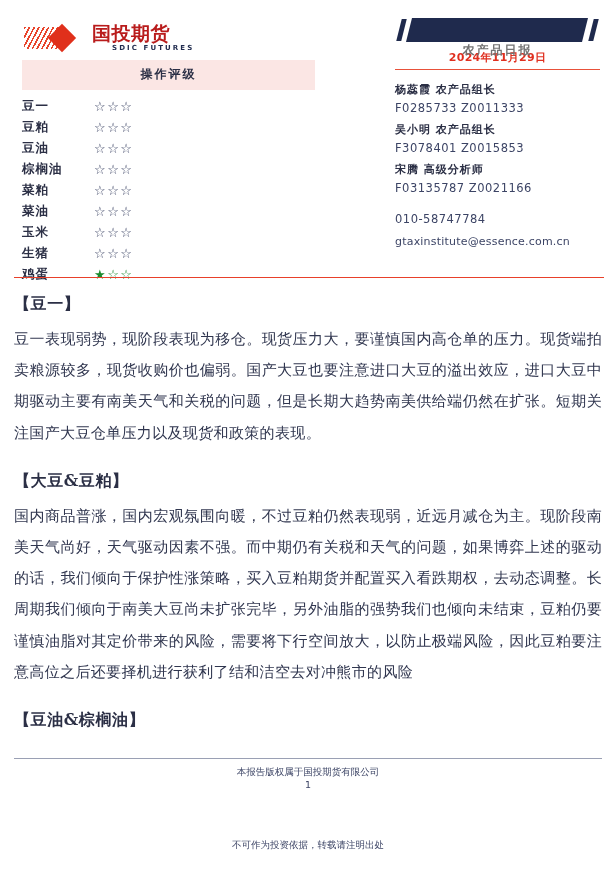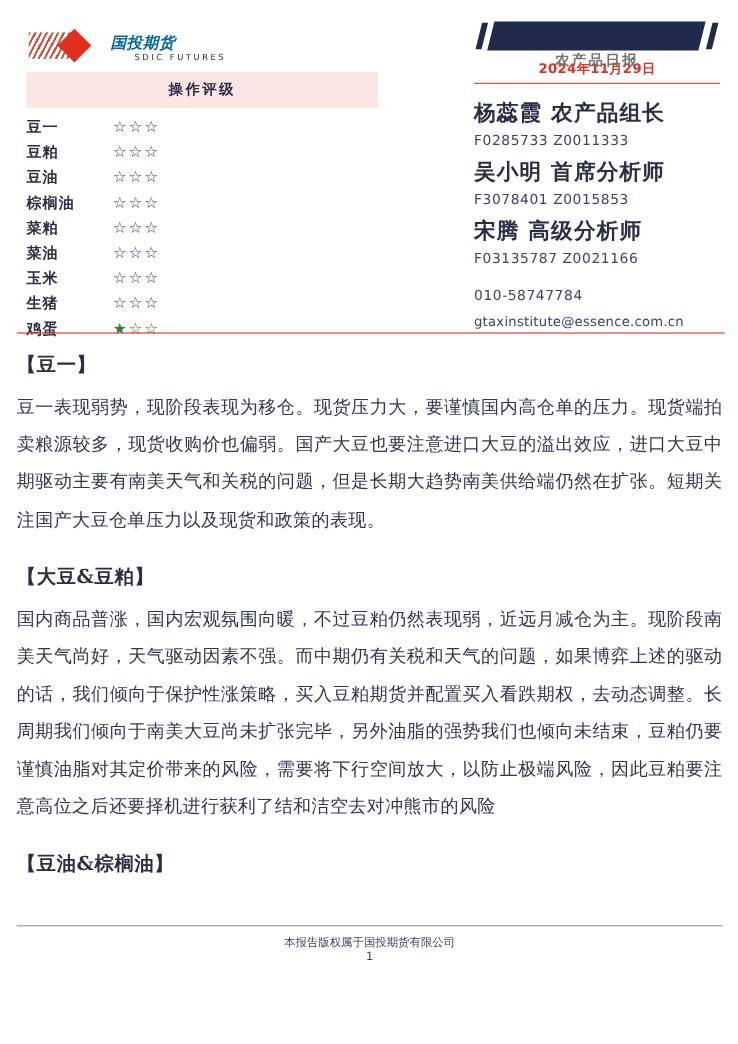--- a/index.html
+++ b/index.html
@@ -62,30 +62,29 @@
     background: #e0301b;
     transform: rotate(45deg);
   }
   .logo-text {
     display: flex;
     flex-direction: column;
     justify-content: flex-end;
     line-height: 1;
   }
   .logo-cn {
-    font-size: 13px;
-    font-weight: bold;
-    color: #0369a1;
+    font-size: 19px;
+    font-weight: bold;
+    color: #b91c1c;
     letter-spacing: 0.5px;
     font-family: "DejaVu Sans", "Liberation Sans", sans-serif;
-    font-style: italic;
   }
   .logo-en {
     font-size: 7px;
-    font-weight: normal;
+    font-weight: bold;
     color: #1f2a4d;
     letter-spacing: 2.1px;
     margin-top: 2px;
     padding-left: 20px;
   }
 
   
   .rating-card {
     position: absolute;
     left: 22px;
@@ -189,21 +188,21 @@
     font-size: 11px;
     font-weight: bold;
     letter-spacing: 0.3px;
     padding-bottom: 4px;
     border-bottom: 1.2px solid #e8513a;
   }
   .contacts {
     margin-top: 12px;
   }
   .contact-name {
-    font-size: 18px;
+    font-size: 11px;
     font-weight: bold;
     color: #2b2f45;
     font-family: "DejaVu Serif", "Liberation Serif", serif;
     letter-spacing: 1px;
     margin-bottom: 4px;
   }
   .contact-code {
     font-size: 11.5px;
     color: #3c4465;
     letter-spacing: 0.5px;
@@ -332,21 +331,21 @@
       <div class="badge-wrap">
         <div class="badge-tick-l"></div>
         <div class="badge"></div>
         <div class="badge-tick-r"></div>
         <div class="badge-label">农产品日报</div>
       </div>
       <div class="date-line">2024年11月29日</div>
       <div class="contacts" id="analyst-list">
           <div class="contact-name">杨蕊霞 农产品组长</div>
           <div class="contact-code">F0285733 Z0011333</div>
-          <div class="contact-name">吴小明 首席分析师</div>
+          <div class="contact-name">吴小明 农产品组长</div>
           <div class="contact-code">F3078401 Z0015853</div>
           <div class="contact-name">宋腾 高级分析师</div>
           <div class="contact-code">F03135787 Z0021166</div>
         </div>
       <div class="contact-gap"></div>
       <div class="contact-phone">010-58747784</div>
       <div class="contact-email">gtaxinstitute@essence.com.cn</div>
     </div>
   </div>
 
@@ -360,15 +359,16 @@
         <div class="section-body">国内商品普涨，国内宏观氛围向暖，不过豆粕仍然表现弱，近远月减仓为主。现阶段南美天气尚好，天气驱动因素不强。而中期仍有关税和天气的问题，如果博弈上述的驱动的话，我们倾向于保护性涨策略，买入豆粕期货并配置买入看跌期权，去动态调整。长周期我们倾向于南美大豆尚未扩张完毕，另外油脂的强势我们也倾向未结束，豆粕仍要谨慎油脂对其定价带来的风险，需要将下行空间放大，以防止极端风险，因此豆粕要注意高位之后还要择机进行获利了结和洁空去对冲熊市的风险</div>
       </div>
       <div class="section">
         <div class="section-title">【豆油&amp;棕榈油】</div>
       </div>
     </div>
 
   <div class="footer">
     <div class="footer-left">本报告版权属于国投期货有限公司</div>
     <div class="footer-center">1</div>
+    <div class="footer-right">不可作为投资依据，转载请注明出处</div>
   </div>
 
 </div>
 
 </body></html>

